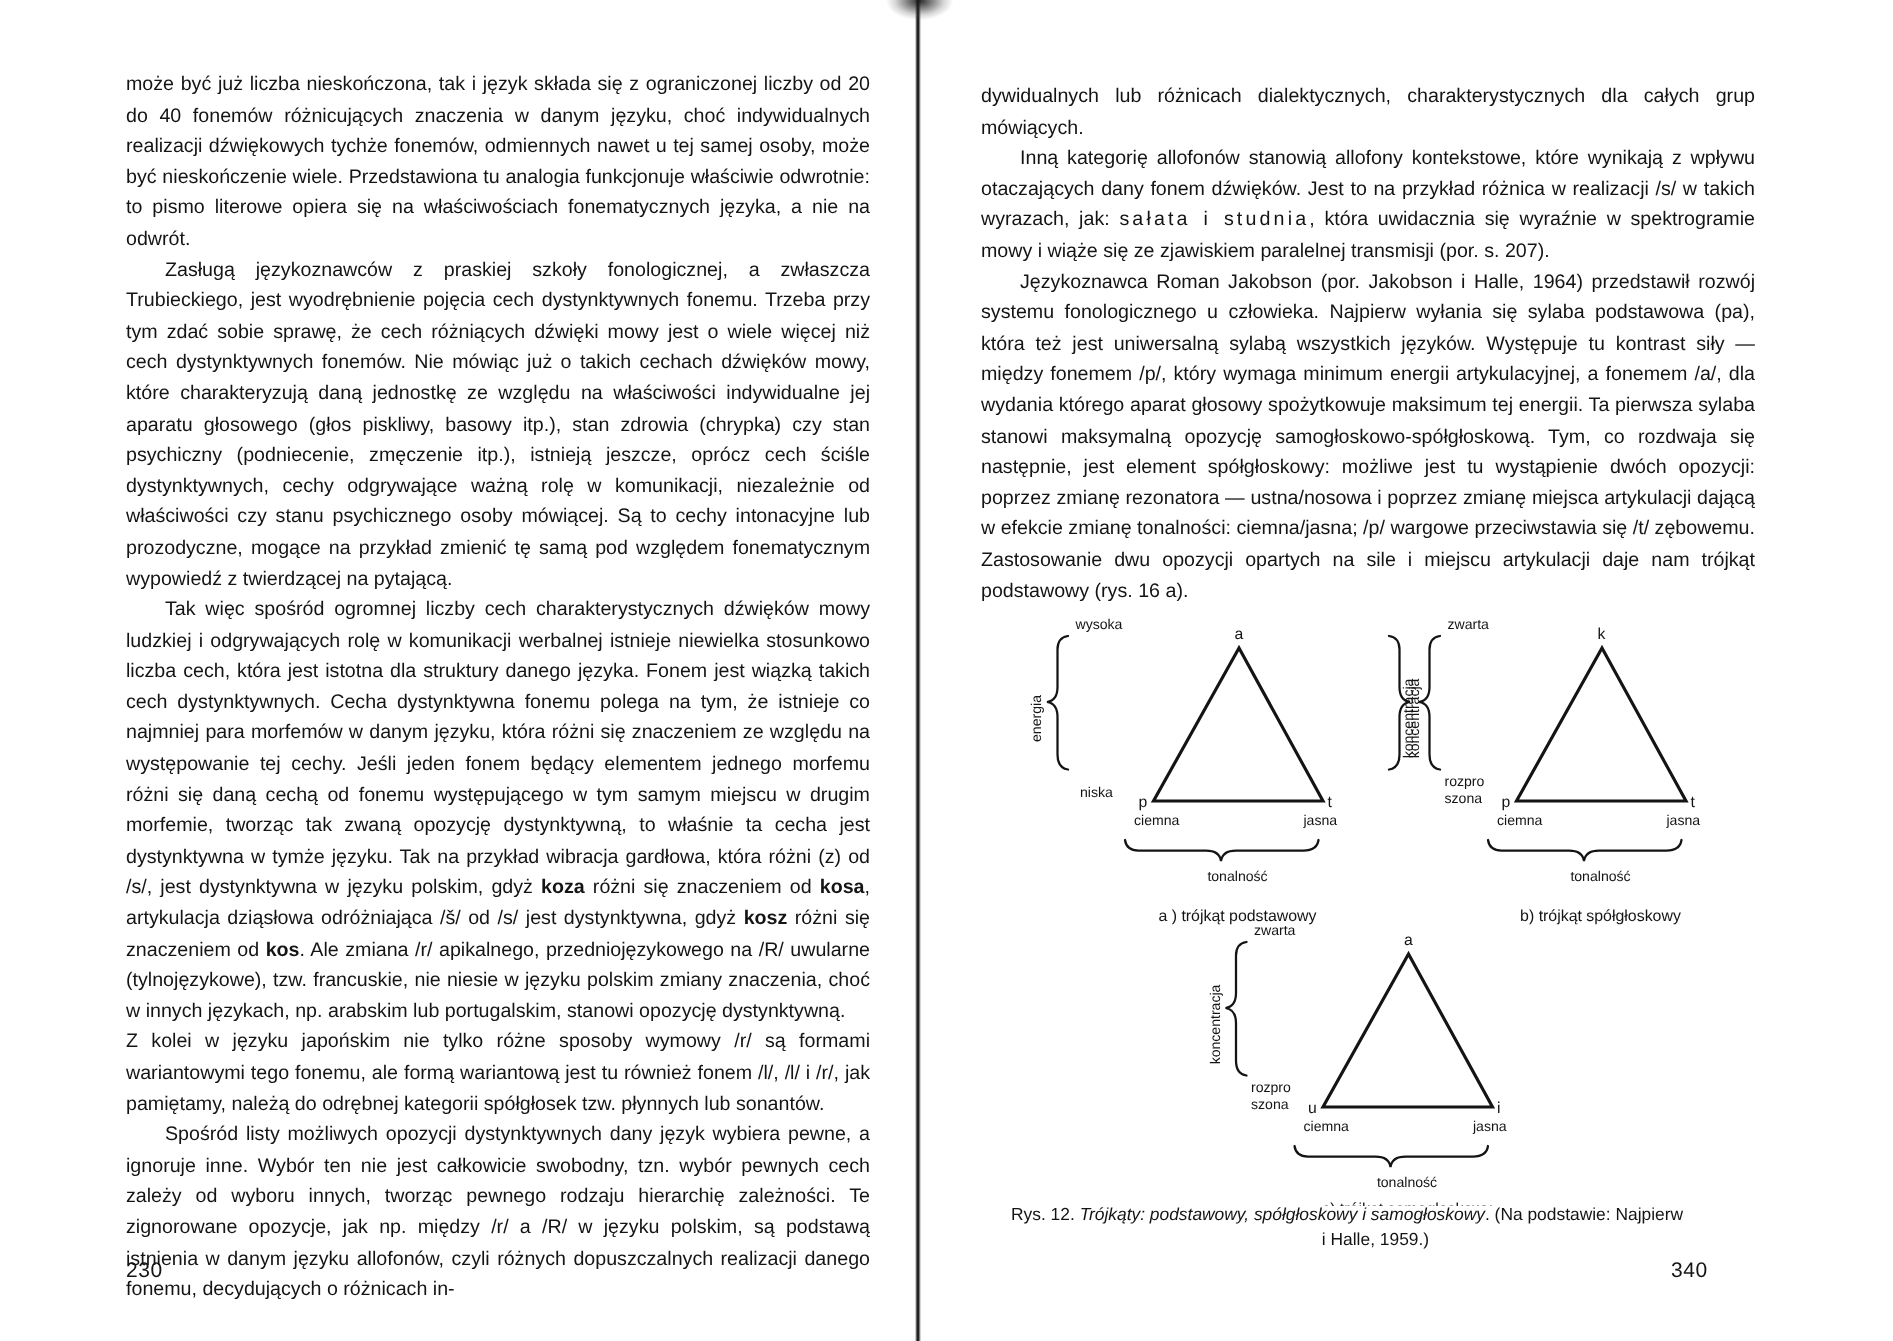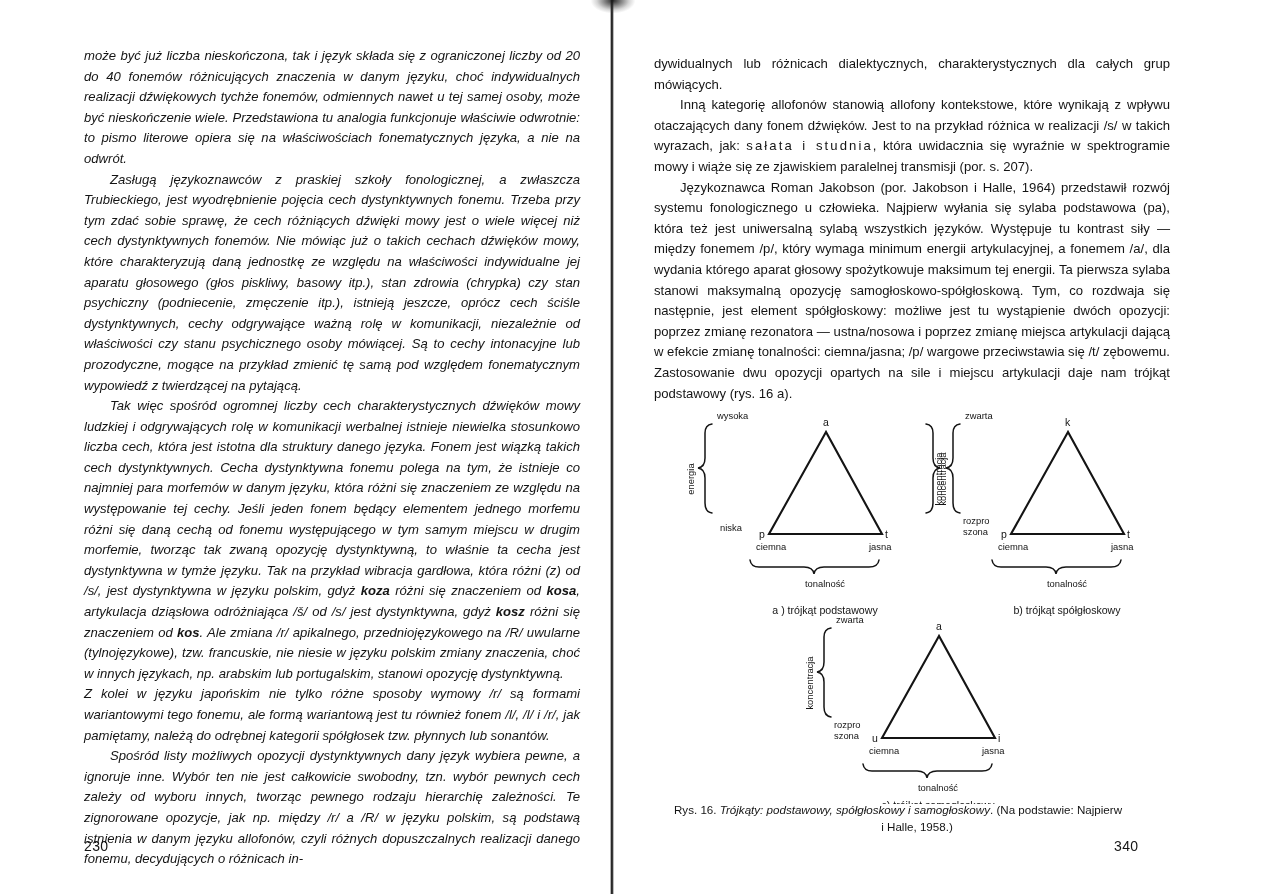--- a/index.html
+++ b/index.html
@@ -43,21 +43,21 @@
        rgba(255,255,255,0) 80%);
   }
 
   
   .column {
     position: absolute;
     top: 0;
     font-size: 13.1px;
     line-height: 20.6px;
   }
-  #col-left  { left: 84px;  width: 496px; font-style: italic; }
+  #col-left  { left: 84px;  width: 496px; }
   #col-right { left: 654px; width: 516px; }
 
   .para {
     margin: 0;
     text-align: justify;
     text-justify: inter-word;
     hyphens: none;
   }
   .para.indent { text-indent: 26px; }
   .para b { font-weight: bold; }
@@ -191,16 +191,16 @@
       <text class="axl" x="215" y="350">ciemna</text>
       <text class="axl" x="328" y="350">jasna</text>
       <path class="brc" d="M209,360 q1,7 9,7 h45 q9,0 10,7 q1,-7 10,-7 h45 q9,0 10,-7"></path>
       <text class="axl" x="284" y="387" text-anchor="middle">tonalność</text>
 
       <text class="cap" x="284" y="405" text-anchor="middle">c) trójkąt  samogłoskowy</text>
     </g>
   </svg>
 
   <div class="fig-caption">
-    <span>Rys. 16. </span><i>Trójkąty: podstawowy, spółgłoskowy i samogłoskowy</i><span>. (Na podstawie: Najpierw</span>
-    <span class="cap-line2">i Halle, 1958.)</span>
+    <span>Rys. 12. </span><i>Trójkąty: podstawowy, spółgłoskowy i samogłoskowy</i><span>. (Na podstawie: Najpierw</span>
+    <span class="cap-line2">i Halle, 1959.)</span>
   </div>
 </div>
 
 </body></html>

